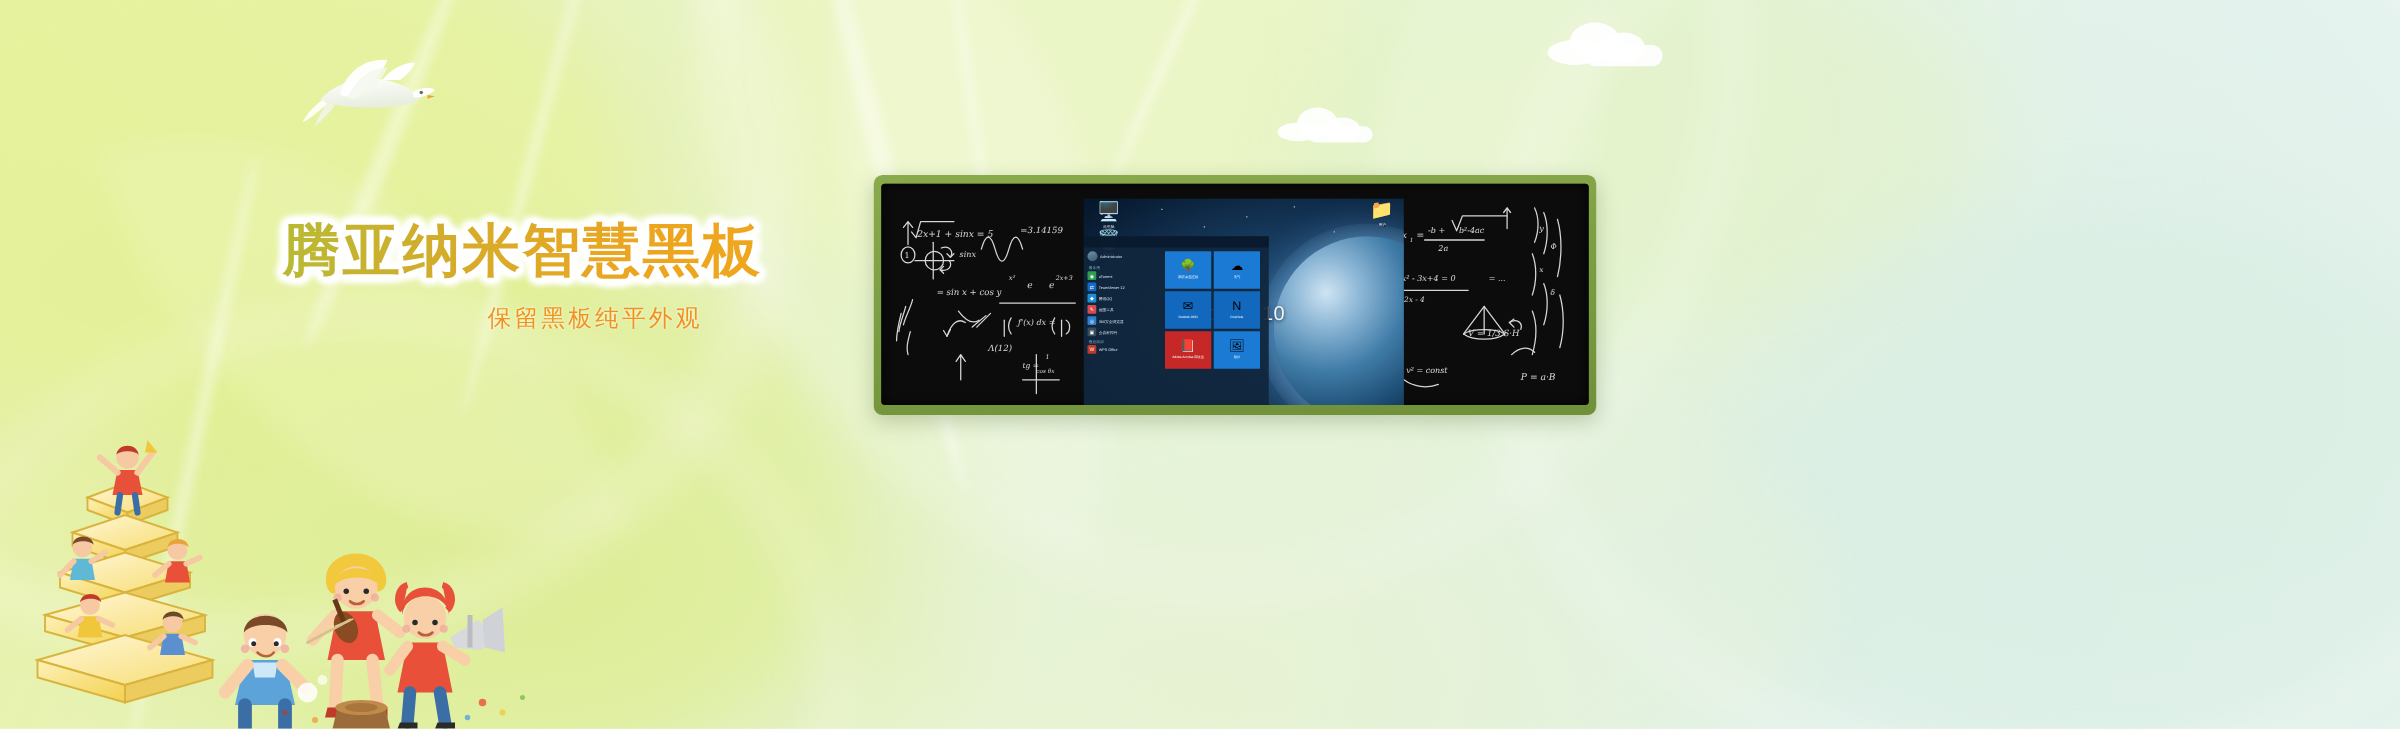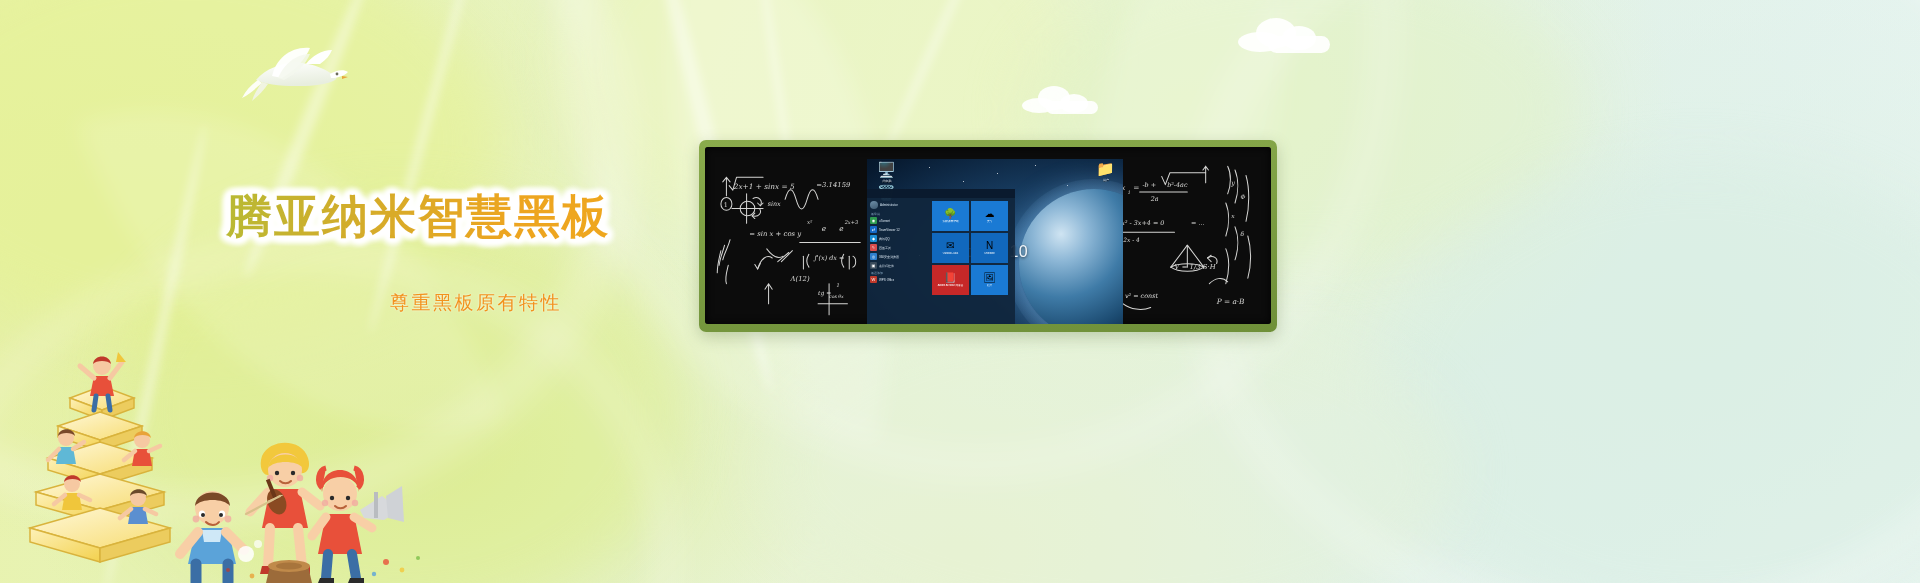--- a/index.html
+++ b/index.html
@@ -57,21 +57,21 @@
          border-radius:0 100% 0 100%; transform:rotate(-20deg); background:rgba(255,255,255,.13);}
 
   
   .cloud { position:absolute; pointer-events:none; }
   .cloud span { position:absolute; background:#ffffff; border-radius:50%; opacity:.92; }
 
   
   .dove { position:absolute; left:238px; top:36px; width:110px; height:66px; }
 
   
-  .text-block { position:absolute; left:0; top:176px; width:690px; text-align:right;margin-top:16px; }
+  .text-block { position:absolute; left:0; top:176px; width:690px; text-align:right; }
   .headline {
     font-size:46px; font-weight:bold; letter-spacing:2px;
     line-height:48px;
     padding-right:80px;
     background:linear-gradient(100deg,#8cb83a 0%,#a9c23a 22%,#cfae2c 48%,#eda520 74%,#f0a81c 100%);
     -webkit-background-clip:text; background-clip:text;
     -webkit-text-fill-color:transparent; color:transparent;
     filter:drop-shadow(0 0 2px #fff) drop-shadow(0 0 4px #fff)
            drop-shadow(1px 1px 0 #fff) drop-shadow(-1px -1px 0 #fff)
            drop-shadow(2px 0 0 rgba(255,255,255,.9)) drop-shadow(-2px 0 0 rgba(255,255,255,.9));
@@ -226,21 +226,21 @@
       <path d="M92 38 C98 34, 106 33, 110 36 C106 40, 99 42, 93 42 Z" fill="#ffffff"></path>
       <circle cx="99" cy="38" r="1.4" fill="#6b6b5a"></circle>
       <path d="M104 40 L110 41 L104 43 Z" fill="#e8a53a"></path>
       <path d="M20 44 C14 48, 8 54, 4 62 C12 58, 18 52, 24 47 Z" fill="#ffffff" opacity=".9"></path>
       <path d="M24 46 C20 52, 16 58, 14 65 C20 60, 26 54, 30 48 Z" fill="#f2f5ec" opacity=".85"></path>
     </svg>
   </div>
 
   <div class="text-block">
     <div class="headline">腾亚纳米智慧黑板</div>
-    <div class="subline sub1">尊重黑板原有特性</div>
+    <div class="subline sub2">保留黑板纯平外观</div>
   </div>
 
   <div class="device">
     <div class="device-inner">
 
       <div class="chalk-left">
         <svg viewBox="0 0 162 192" fill="none" stroke="#f2f2f0" stroke-width="1.1" stroke-linecap="round" stroke-linejoin="round" opacity=".88">
           <g font-family="DejaVu Serif, serif" fill="#f2f2f0" stroke="none">
             <text x="24" y="45" font-size="8" font-style="italic">2x+1 + sinx = 5</text>
             <text x="114" y="42" font-size="7.5" font-style="italic">=3.14159</text>

